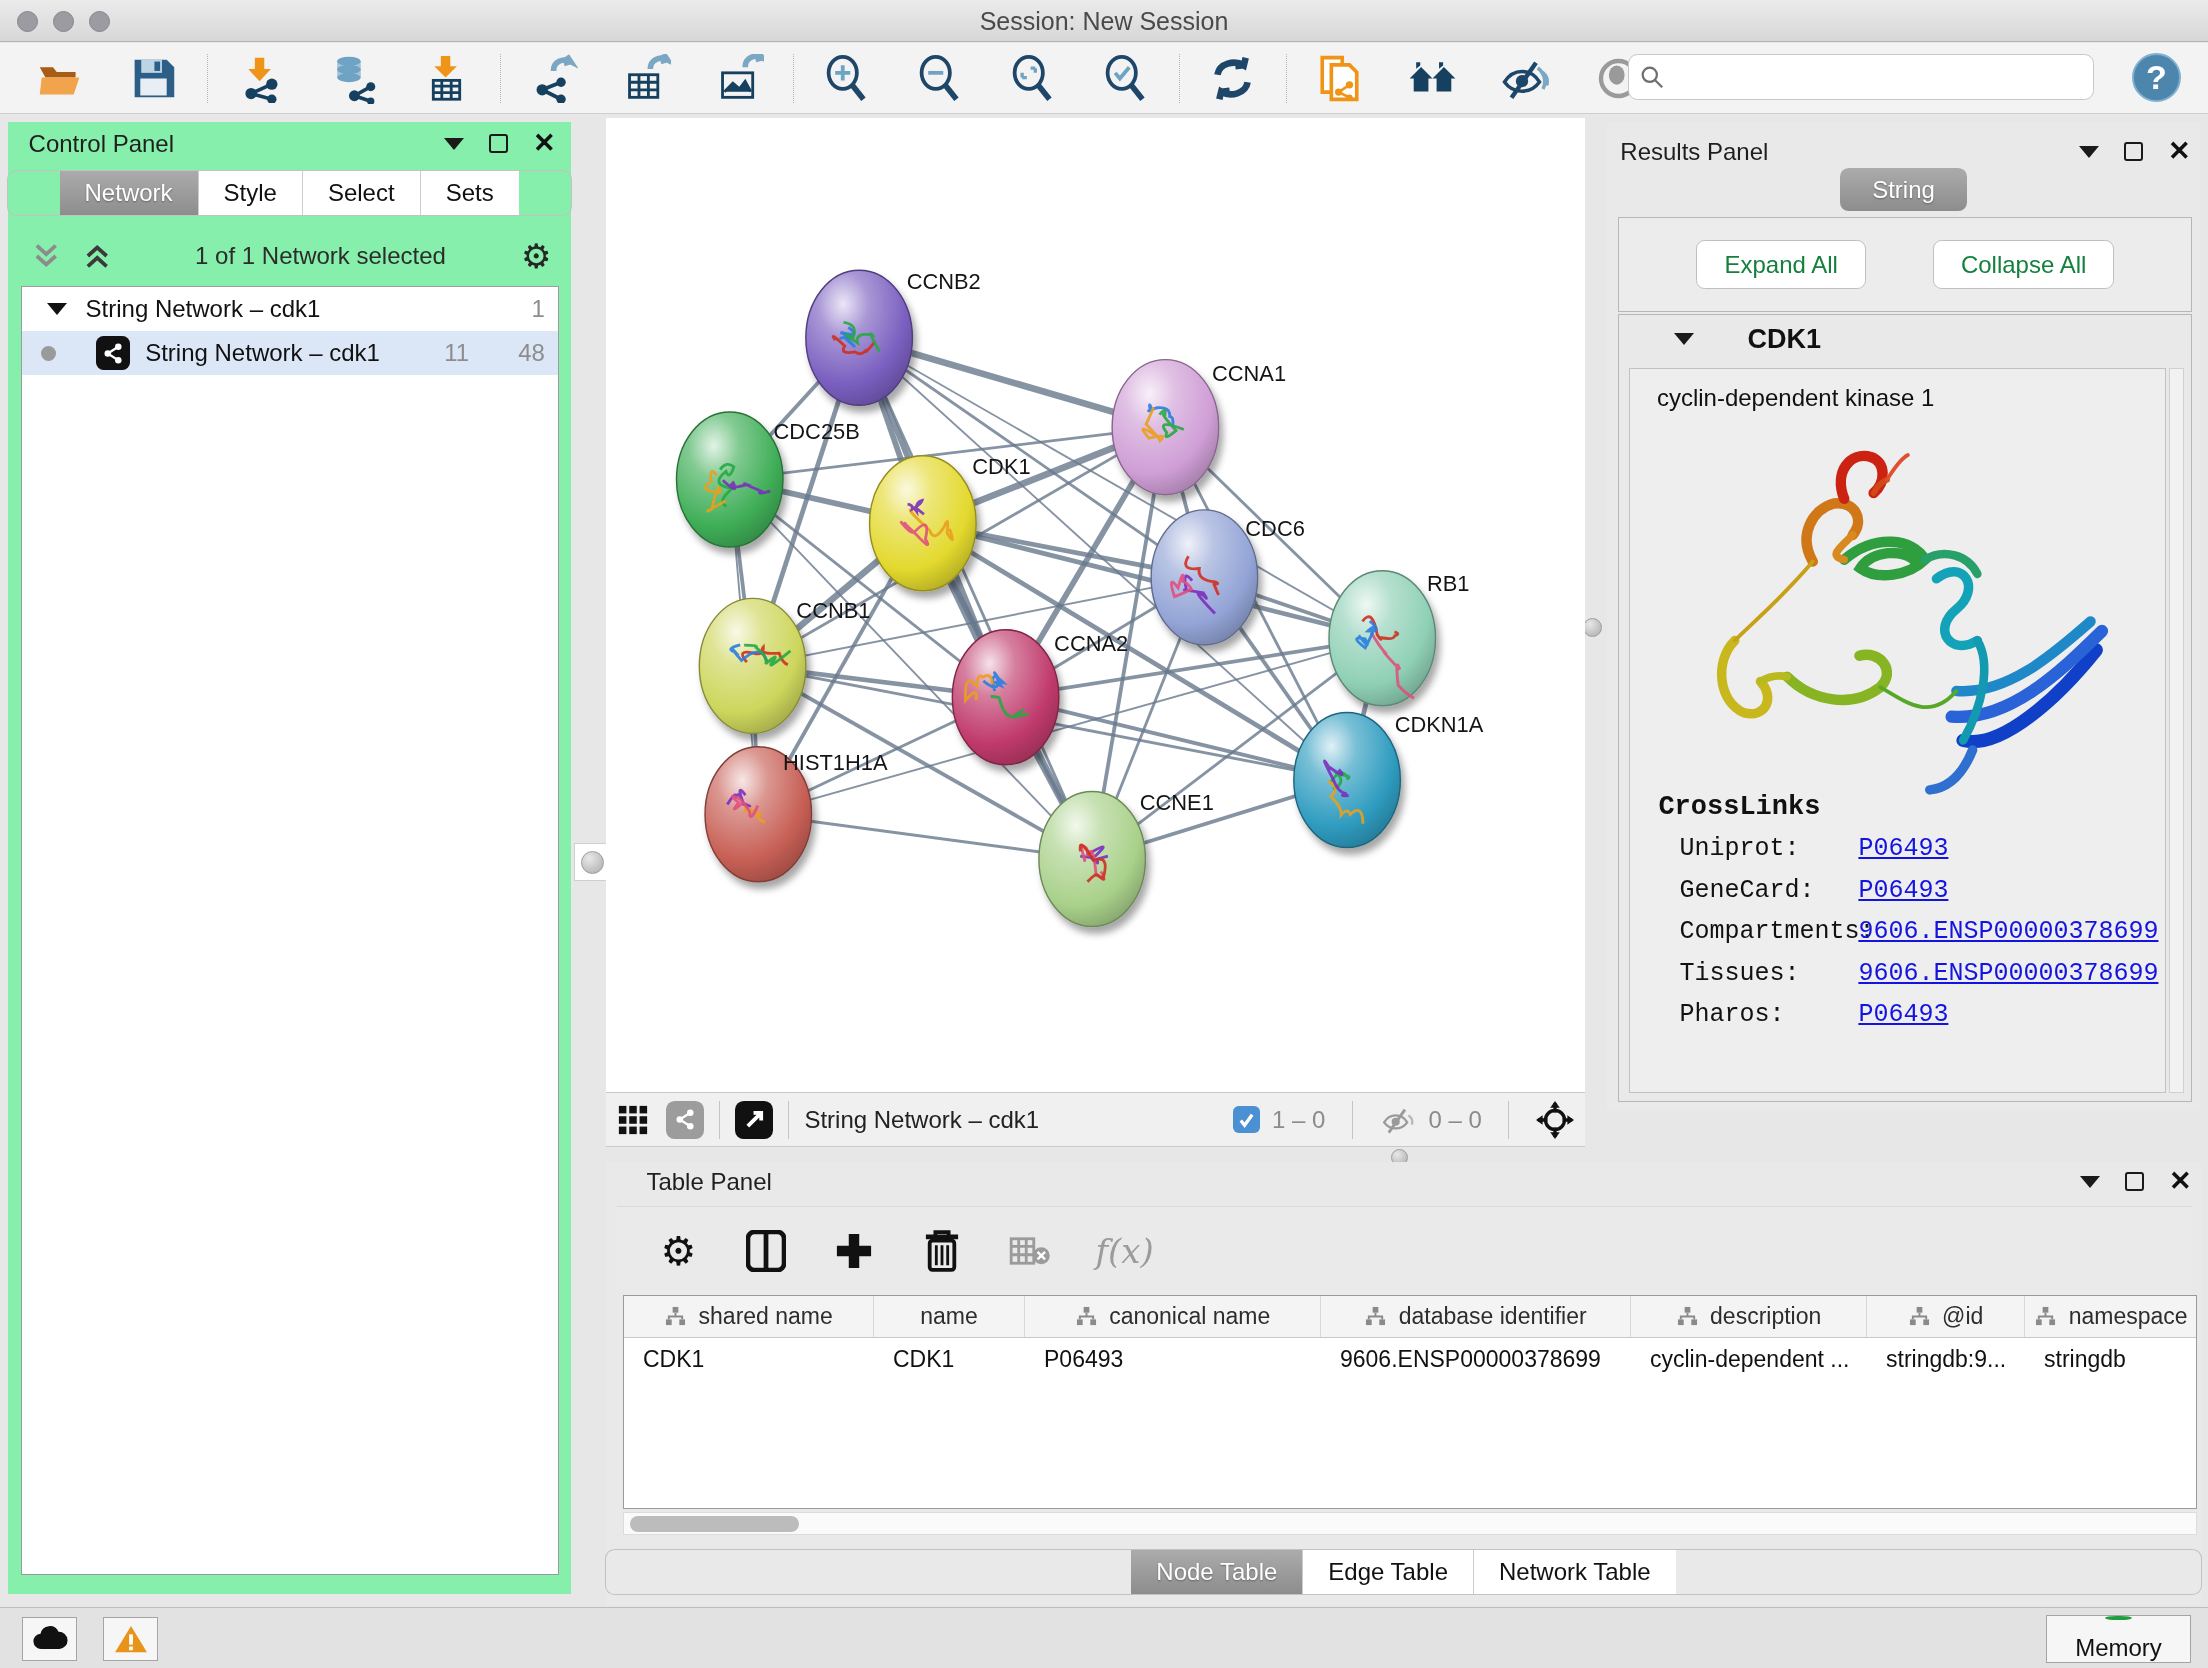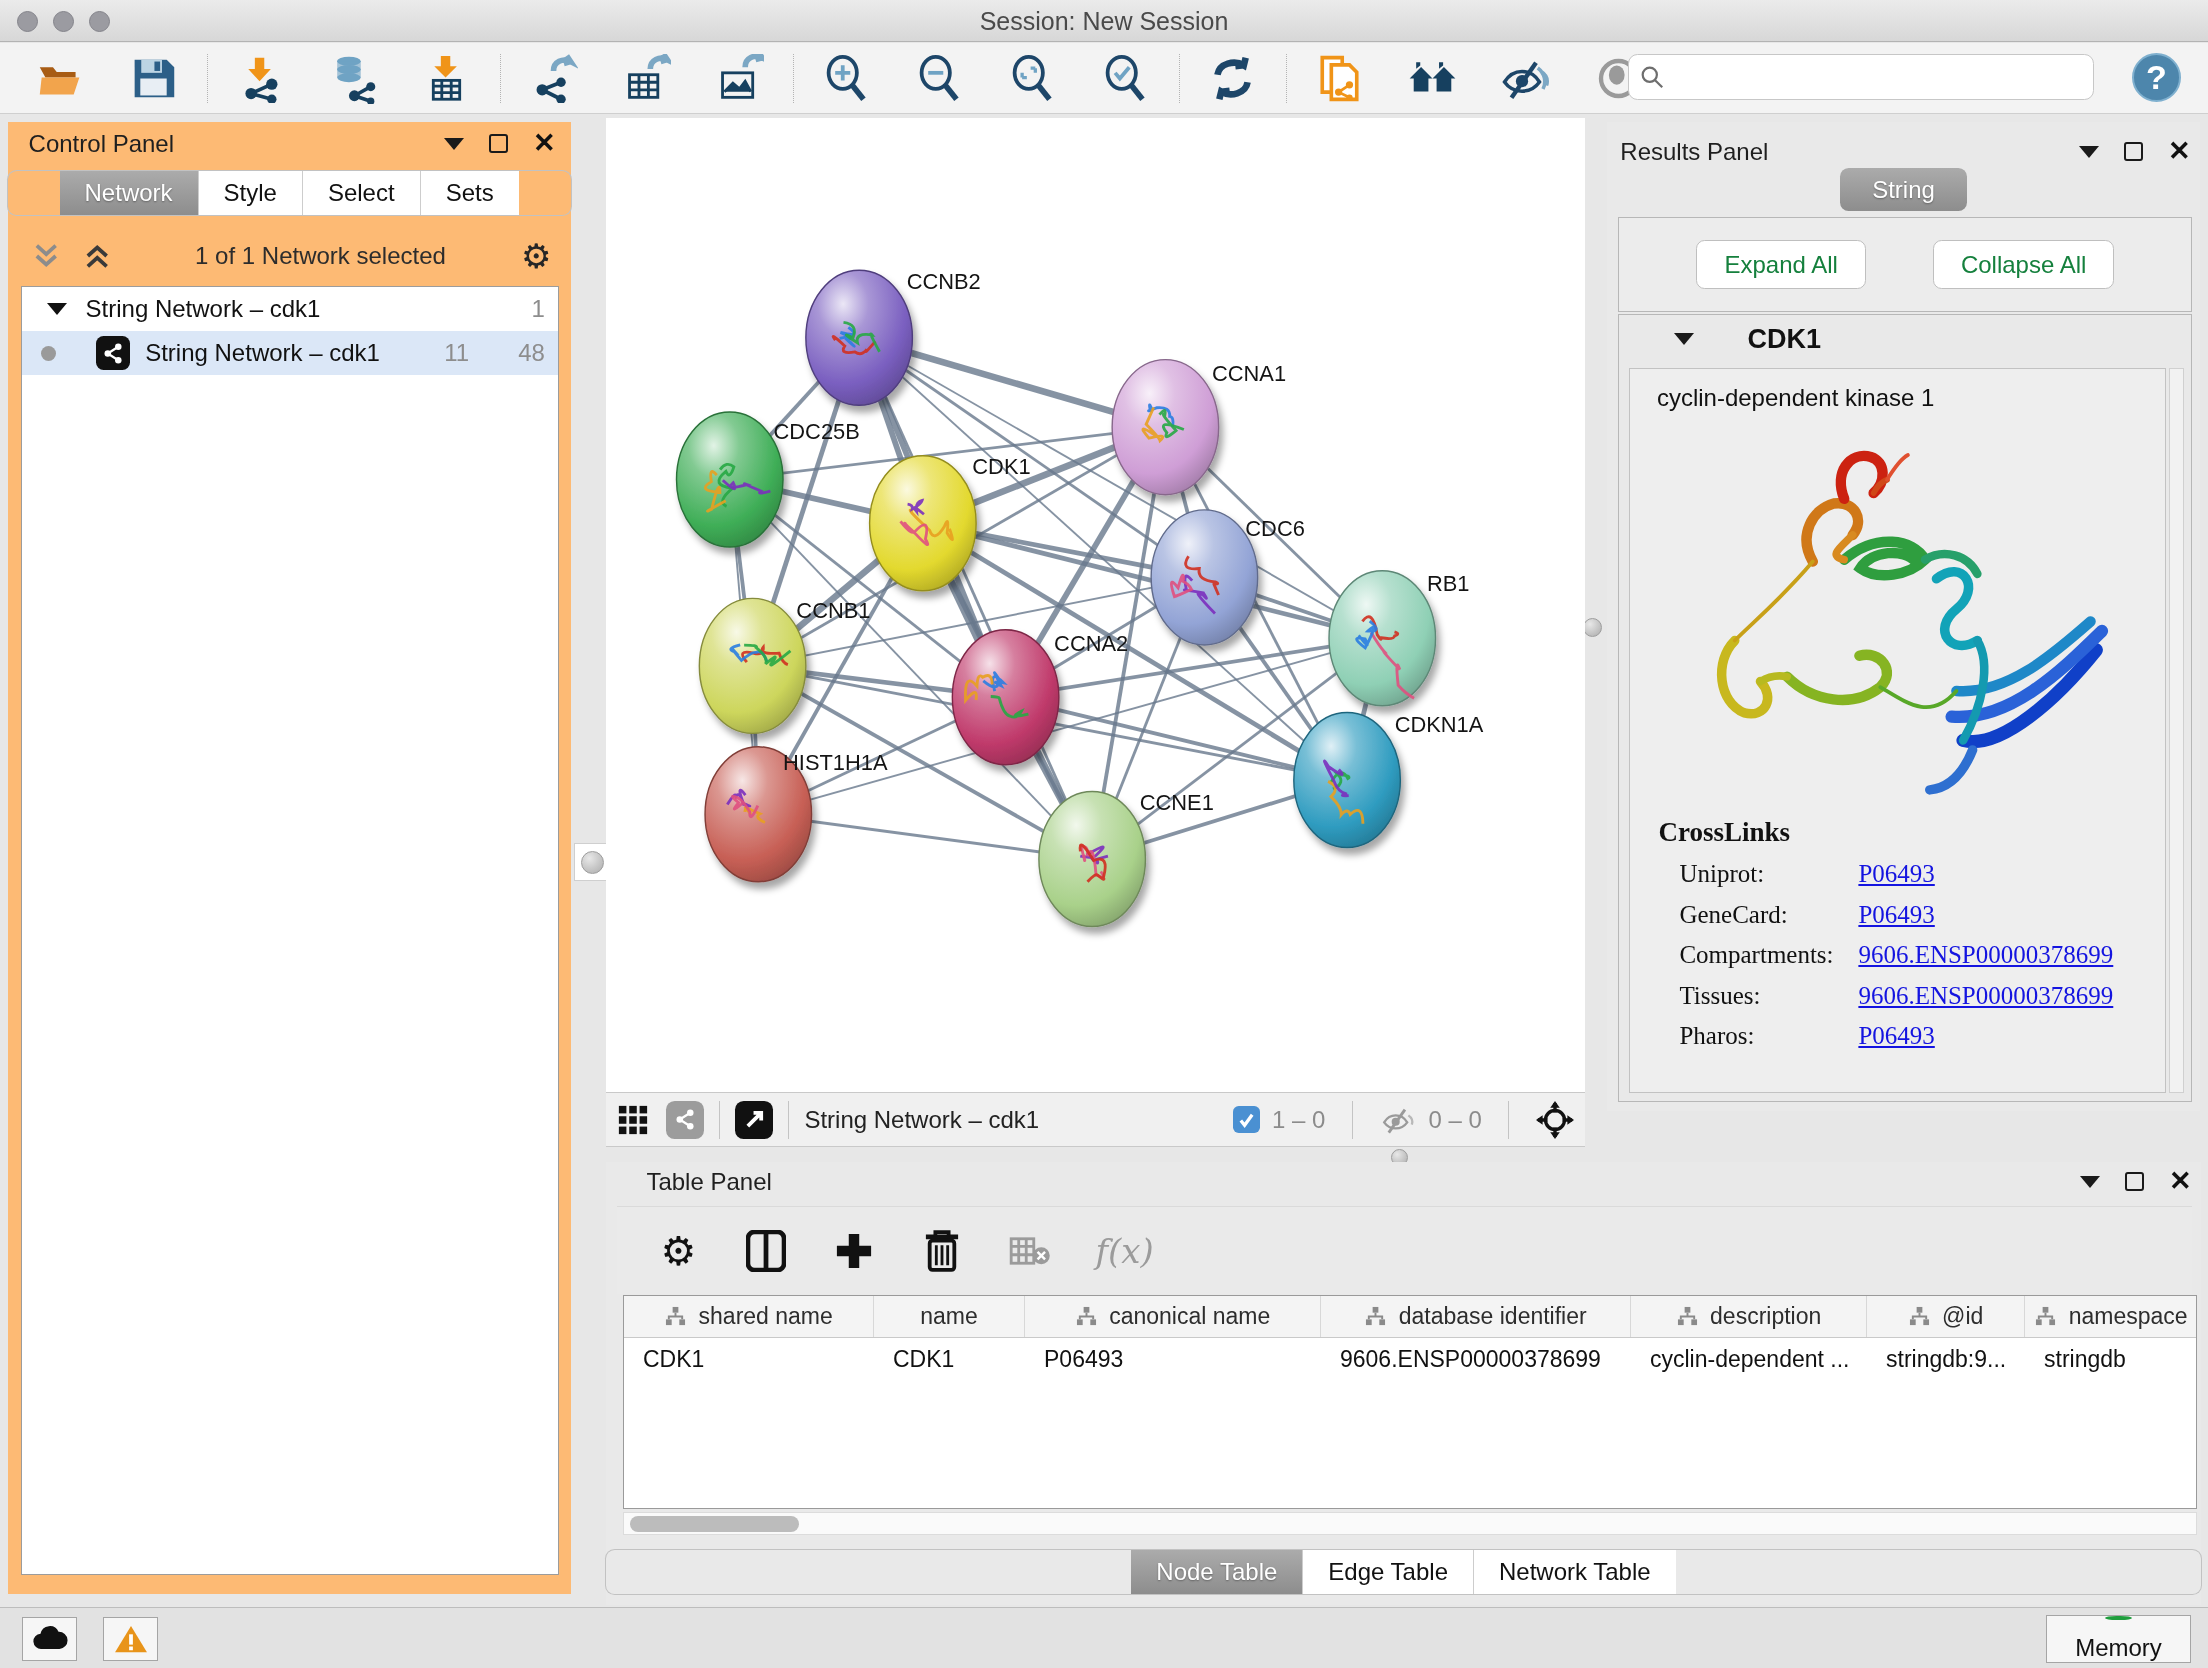--- a/index.html
+++ b/index.html
@@ -38,21 +38,21 @@
   .x-ic { font-size:27px; font-weight:bold; color:#111; cursor:pointer; line-height:19px; }
 
   
   .seg { display:flex; border-radius:8.6px; overflow:hidden; box-shadow:0 0 0 1px #c2c2c2; }
   .seg .tab { height:44px; display:flex; align-items:center; justify-content:center;
     background:#fff; color:#111; font-size:24px; padding:0 25px; border-left:1px solid #cdcdcd; cursor:pointer; }
   .seg .tab:first-child { border-left:none; }
   .seg .tab.sel { background:linear-gradient(#ababab,#8d8d8d); color:#fff; text-shadow:0 1px 1.9px rgba(0,0,0,.35); }
 
   
-  .control-panel { position:absolute; left:7.6px; top:122px; width:563px; height:1472px; background:#fdba74; }
+  .control-panel { position:absolute; left:7.6px; top:122px; width:563px; height:1472px; background:#86efac; }
   .cp-head { position:absolute; left:21px; right:15px; top:7.6px; display:flex; justify-content:space-between; align-items:center; }
   .cp-tabs { position:absolute; left:0; right:0; top:49px; display:flex; justify-content:center; }
   .cp-sub { position:absolute; left:23px; right:19px; top:112px; height:44px; display:flex; align-items:center; }
   .cp-sub .mid { flex:1; text-align:center; font-size:24px; color:#2c2c2c; }
   .gear { font-size:34px; color:#262626; cursor:pointer; line-height:34px; }
   .tree { position:absolute; left:13.3px; right:11.4px; top:164px; bottom:19px; background:#fff; border:1.9px solid #9c9c9c; }
   .tree-row { display:flex; align-items:center; height:44px; font-size:24px; color:#111; padding:0 13.3px; }
   .tree-row.sel { background:#dbe7f7; }
   .tree-count { color:#8d8d8d; }
   .share-badge { width:34px; height:34px; border-radius:7.6px; background:#111; display:flex; align-items:center; justify-content:center; margin-right:15px; }
@@ -84,21 +84,21 @@
   .rp-box1 { position:absolute; left:11.4px; right:7.6px; top:95px; height:95px; border:1.9px solid #b7b7b7; background:#ececec;
     display:flex; align-items:center; justify-content:center; gap:67px; }
   .rp-btn { background:#fff; border:1.9px solid #bfbfbf; border-radius:8.6px; font-size:24px; color:#15803d; padding:9.5px 27px; cursor:pointer; }
   .rp-box2 { position:absolute; left:11.4px; right:7.6px; top:192px; bottom:9.5px; border:1.9px solid #b7b7b7; background:#e9e9e9; }
   .rp-sec-head { height:48px; display:flex; align-items:center; padding-left:55px; gap:53px; }
   .rp-sec-title { font-size:27px; font-weight:bold; color:#111; }
   .rp-inner { position:absolute; left:9.5px; right:25px; top:53px; bottom:7.6px; background:#eeeeee; border:1.9px solid #c2c2c2; overflow:hidden; }
   .rp-scroll { position:absolute; right:7.6px; top:53px; bottom:7.6px; width:15px; background:#f2f2f2; border:1px solid #d0d0d0; }
   .rp-desc { position:absolute; left:27px; top:15px; font-size:24px; color:#111; }
   .protein { position:absolute; left:57px; top:67px; }
-  .crosslinks { position:absolute; left:28.5px; top:448px; font-family:Liberation Serif, serif; }
+  .crosslinks { position:absolute; left:28.5px; top:423px; font-family:Liberation Mono, monospace; }
   .cl-title { font-size:27px; font-weight:bold; color:#111; margin-bottom:9.5px; }
   .cl-row { display:flex; margin:12.4px 0 12.4px 21px; font-size:25px; color:#111; }
   .cl-label { width:179px; }
   .cl-link { color:#1414e0; text-decoration:underline; cursor:pointer; }
 
   
   .table-panel { position:absolute; left:606px; top:1162px; width:1595px; height:443px; background:#e9e9e9; }
   .tp-head { position:absolute; left:11.4px; right:9.5px; top:5.7px; display:flex; justify-content:space-between; align-items:center;margin-left:29px; }
   .tp-toolbar { position:absolute; left:11.4px; right:9.5px; top:44px; height:88px; background:#eaeaea; border-top:1px solid #dadada;
     display:flex; align-items:center; gap:42px; padding-left:38px; }

